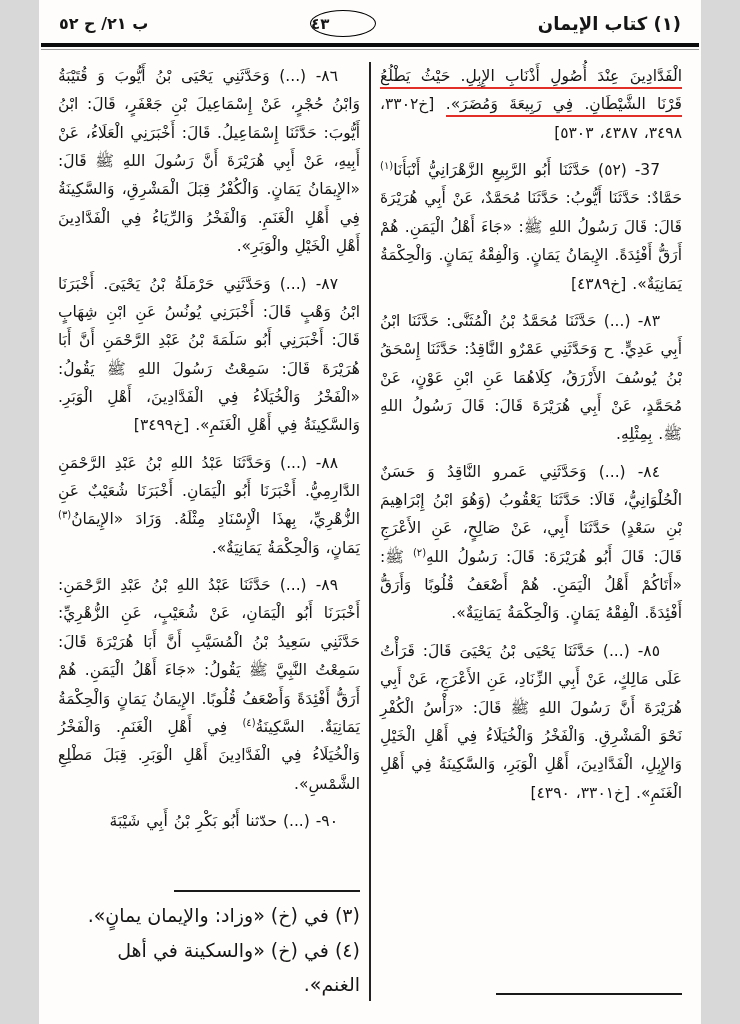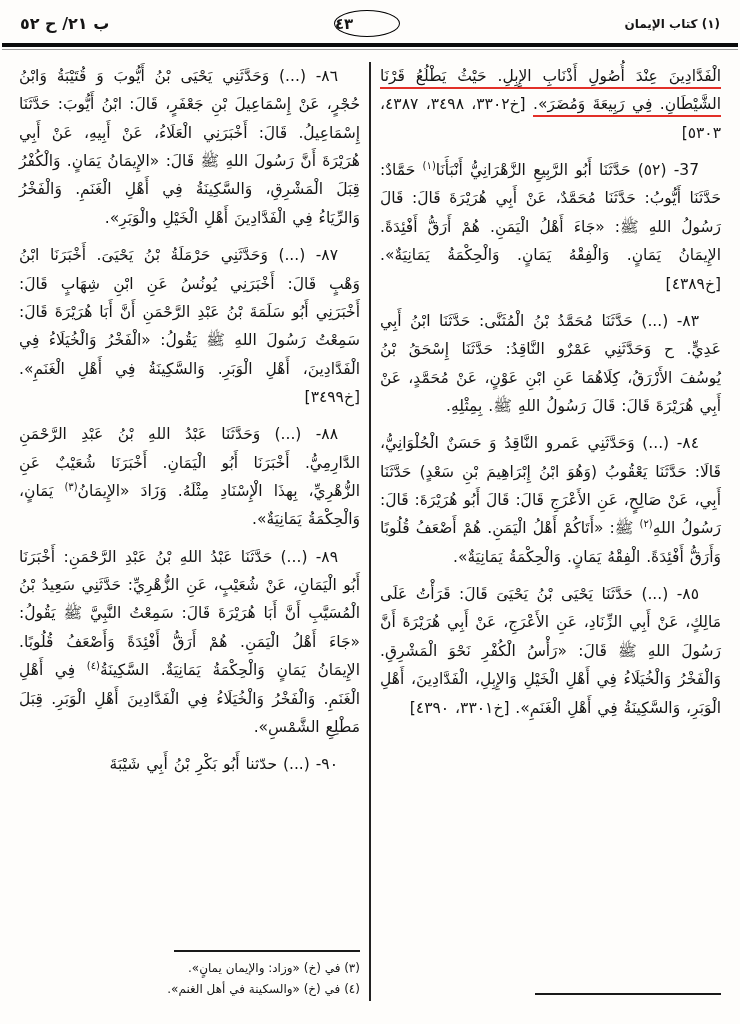--- a/index.html
+++ b/index.html
@@ -1,26 +1,26 @@
 <!DOCTYPE html>
 <html lang="ar" style="--red: #e23028;"><head>
 <meta charset="utf-8">
 <style>
   :root { --red: #e23028; --ink: #151515; }
   * { margin: 0; padding: 0; box-sizing: border-box; }
   body { background: #d8d8d8; font-family: "DejaVu Sans", sans-serif; }
   .page {
-    width: 740px; height: 1024px; margin: 0 auto; background: #fefdfb;
+    width: 662px; height: 1024px; margin: 0 auto; background: #fefdfb;
     color: var(--ink); overflow: hidden; position: relative;
   }
   
   .hdr { display: flex; align-items: center; justify-content: space-between;
          padding: 10px 20px 5px 20px; }
   .hdr-left  { font-size: 16px; font-weight: bold; direction: rtl; unicode-bidi: plaintext; }
-  .hdr-right { font-size: 12px; font-weight: bold; direction: rtl; unicode-bidi: plaintext; }
+  .hdr-right { font-size: 18px; font-weight: bold; direction: rtl; unicode-bidi: plaintext; }
   .oval { width: 66px; height: 27px; border: 1.6px solid #000; border-radius: 50%;
           display: flex; align-items: center; 
           font-size: 15px; font-weight: bold; }
   .rule-thick { height: 4px; background: #0b0b0b; margin: 1px 2px 0 2px; }
   .rule-thin  { height: 1px; background: #999; margin: 2px 2px 0 2px; }
   
   .content { display: flex; flex-direction: row-reverse; height: 965px;
              padding: 10px 10px 14px 10px; }
   .column { flex: 1 1 0; display: flex; flex-direction: column; padding: 2px 9px 0 9px; }
   .divider { width: 2px; background: #232323; margin-top: 2px; }
@@ -28,21 +28,21 @@
   .para { direction: rtl; text-align: justify; text-justify: inter-word;
           font-size: 15.5px; line-height: 1.83; margin-bottom: 9px;
           word-spacing: 1px; }
   .para.indent { text-indent: 22px; }
   .red-underline { border-bottom: 2.6px solid var(--red); padding-bottom: 2px; margin-top: 8px; }
   .fn-marker { font-size: 10px; vertical-align: super; line-height: 0; }
   
   .footnotes { margin-top: auto; direction: rtl; padding-top: 4px; }
   .col-right .footnotes { padding-left: 28px; } 
   .fn-rule { border-top: 2.6px solid #191919; width: 186px; margin-bottom: 6px; }
-  .fn-line { font-size: 12px; line-height: 1.8; }
+  .fn-line { font-size: 19px; line-height: 1.8; }
 </style>
 </head>
 <body>
 
 <div class="page">
 
   <div class="hdr">
     <span class="hdr-left">ب ٢١/ ح ٥٢</span>
     <span class="oval">
       <span>٤٣</span>

